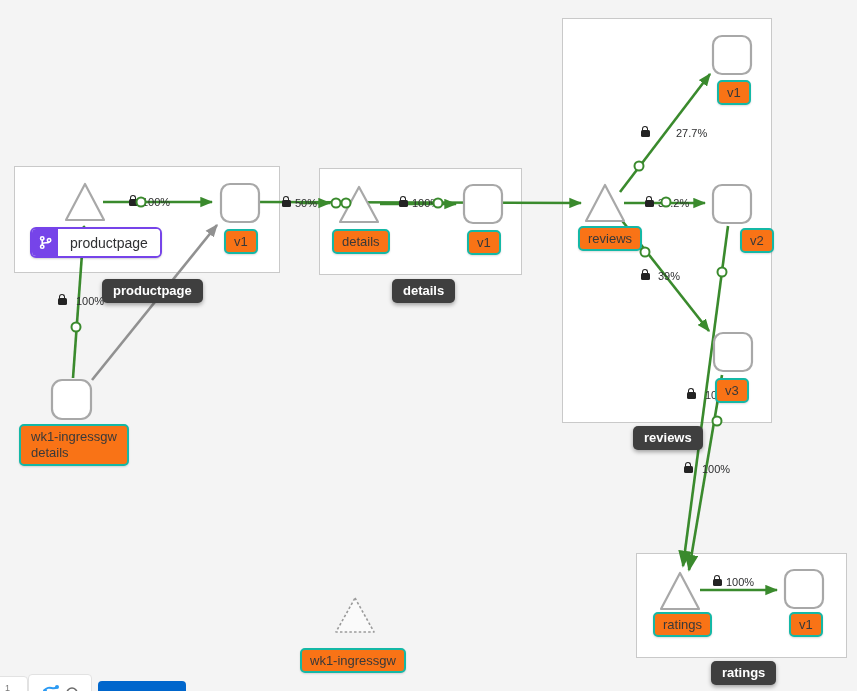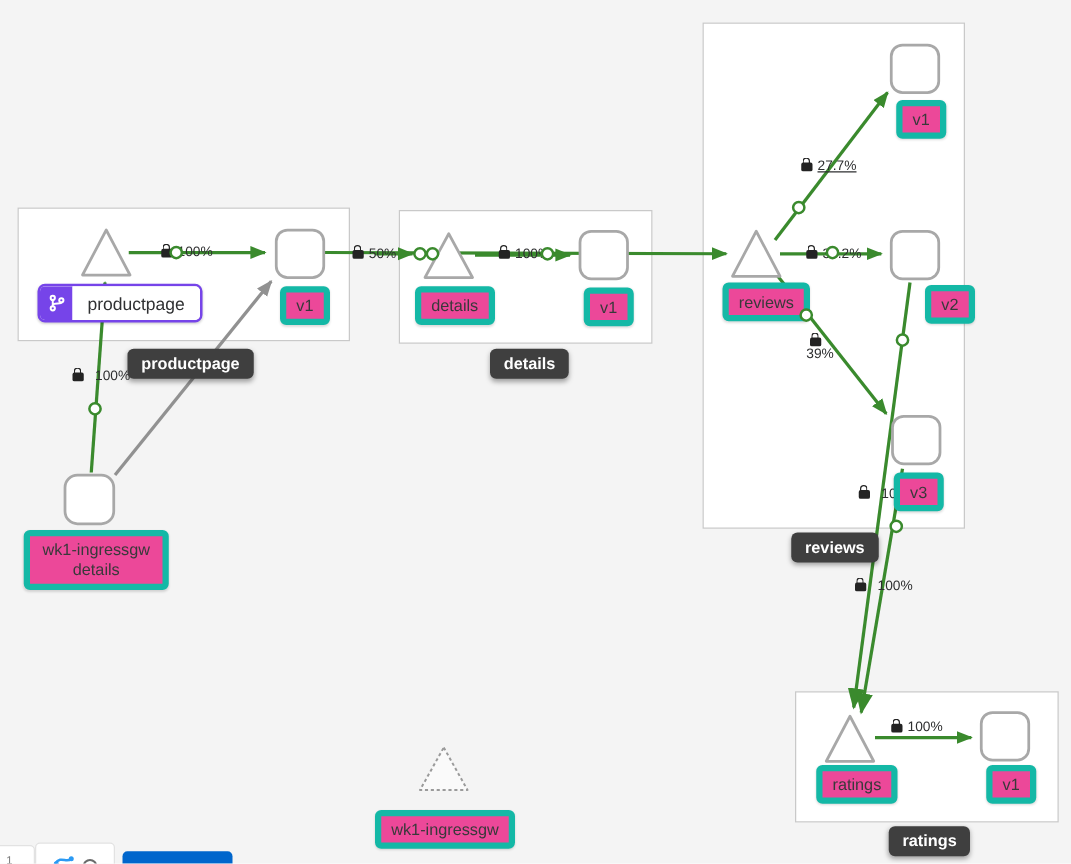--- a/index.html
+++ b/index.html
@@ -8,24 +8,23 @@
     background:#f4f4f4;
     font-family:"Liberation Sans","DejaVu Sans",sans-serif;
     color:#38393a;
   }
   .box{
     position:absolute;background:#ffffff;border:1px solid #c9c9c9;z-index:1;
   }
   #edgelayer,#overlay{position:absolute;left:0;top:0;z-index:2;pointer-events:none;}
   #overlay{z-index:5;}
   .chip{
-    position:absolute;z-index:3;background:#ec4899;border:5px solid #14b8a6;
+    position:absolute;z-index:3;background:#f97316;border:2px solid #14b8a6;
     border-radius:5px;padding:2px 8px;font-size:13px;line-height:17px;
     color:#38393a;white-space:nowrap;box-shadow:0 1px 2px rgba(0,0,0,.14);
-    text-align:center;
   }
   .chip.twoline{line-height:16px;padding:3px 10px;}
   .badge{
     position:absolute;z-index:4;background:#3f3f3f;color:#fff;font-weight:bold;
     font-size:13px;line-height:16px;padding:4px 11px;border-radius:5px;
     box-shadow:0 2px 4px rgba(0,0,0,.35);white-space:nowrap;
   }
   .elabel{
     position:absolute;z-index:3;display:flex;align-items:center;
     font-size:11px;line-height:13px;color:#2e2f30;white-space:nowrap;
@@ -124,27 +123,27 @@
   <div class="elabel" style="left:399px;top:197px;">
       <span class="lock"></span>
       <span>100%</span>
     </div>
   <div class="elabel" style="left:58px;top:295px;">
       <span class="lock"></span>
       <span style="margin-left:5px;">100%</span>
     </div>
   <div class="elabel" style="left:641px;top:127px;">
       <span class="lock"></span>
-      <span style="margin-left:0;text-decoration:underline;">27.7%</span>
+      <span style="margin-left:22px;">27.7%</span>
     </div>
   <div class="elabel" style="left:645px;top:197px;">
       <span class="lock"></span>
       <span>33.2%</span>
     </div>
-  <div class="elabel" style="left:641px;top:270px;flex-direction:column;">
+  <div class="elabel" style="left:641px;top:270px;">
       <span class="lock"></span>
       <span style="margin-left:4px;">39%</span>
     </div>
   <div class="elabel" style="left:687px;top:389px;">
       <span class="lock"></span>
       <span style="margin-left:5px;">100%</span>
     </div>
   <div class="elabel" style="left:684px;top:463px;">
       <span class="lock"></span>
       <span style="margin-left:5px;">100%</span>

